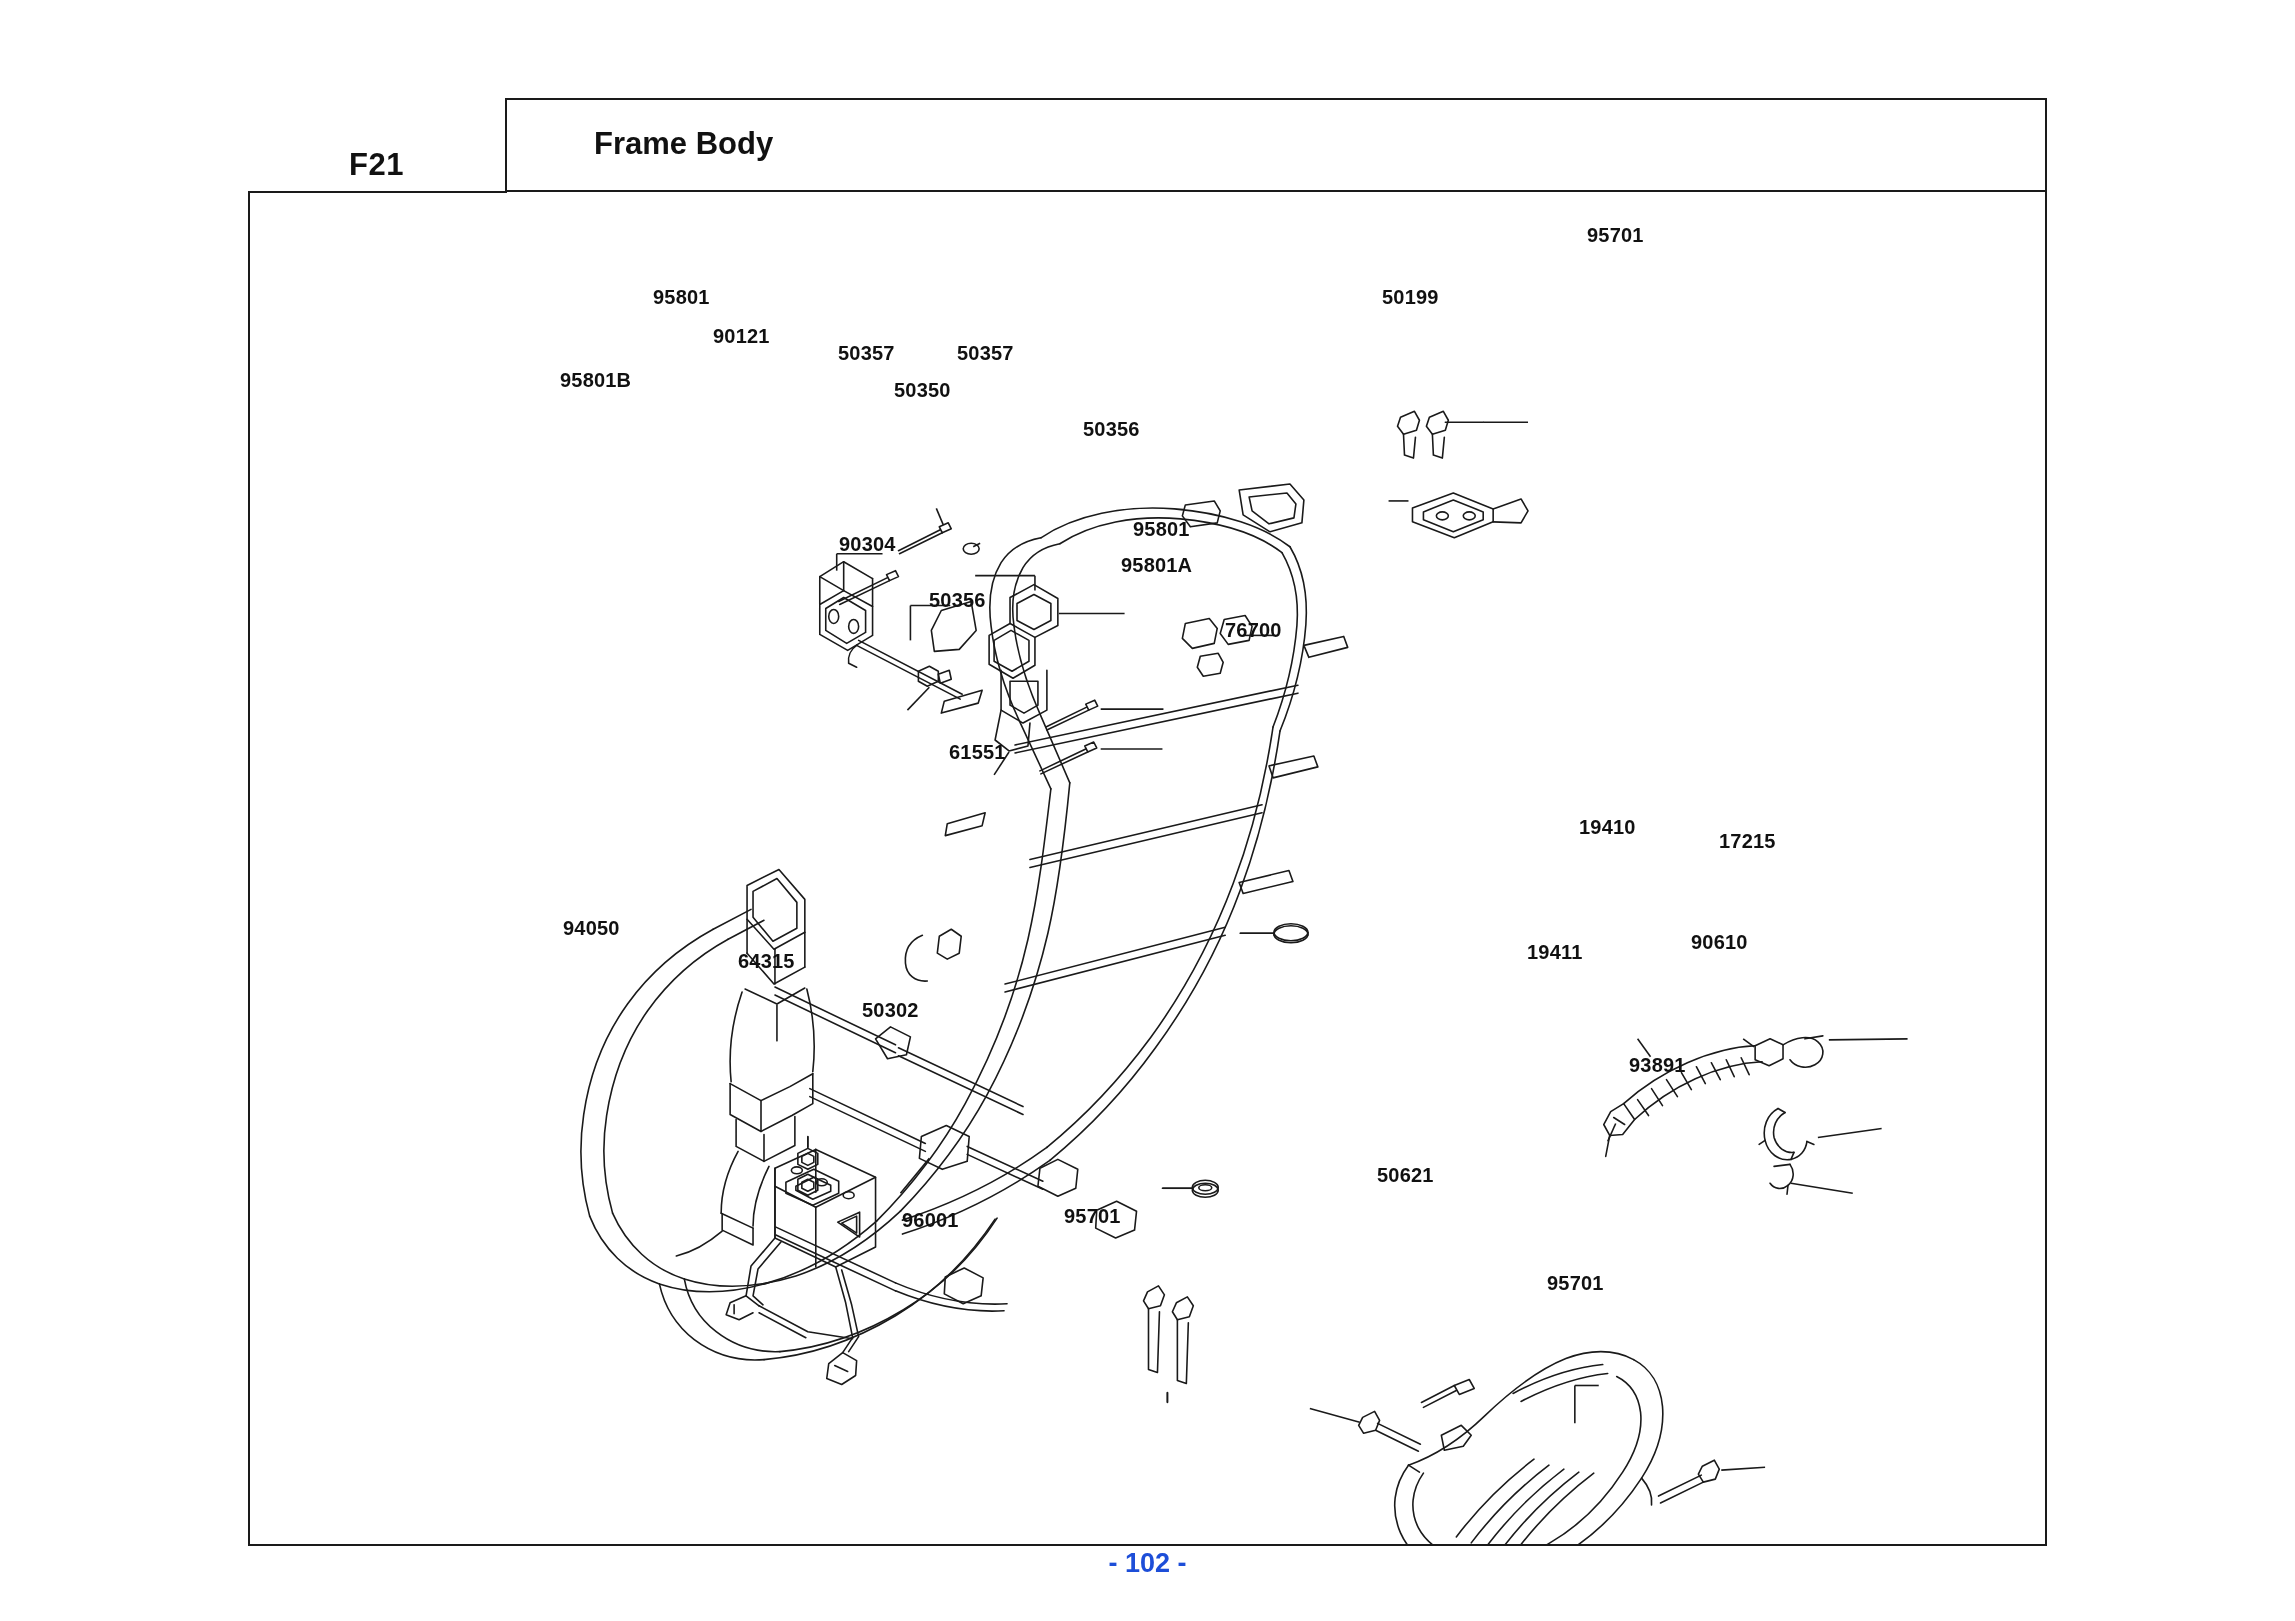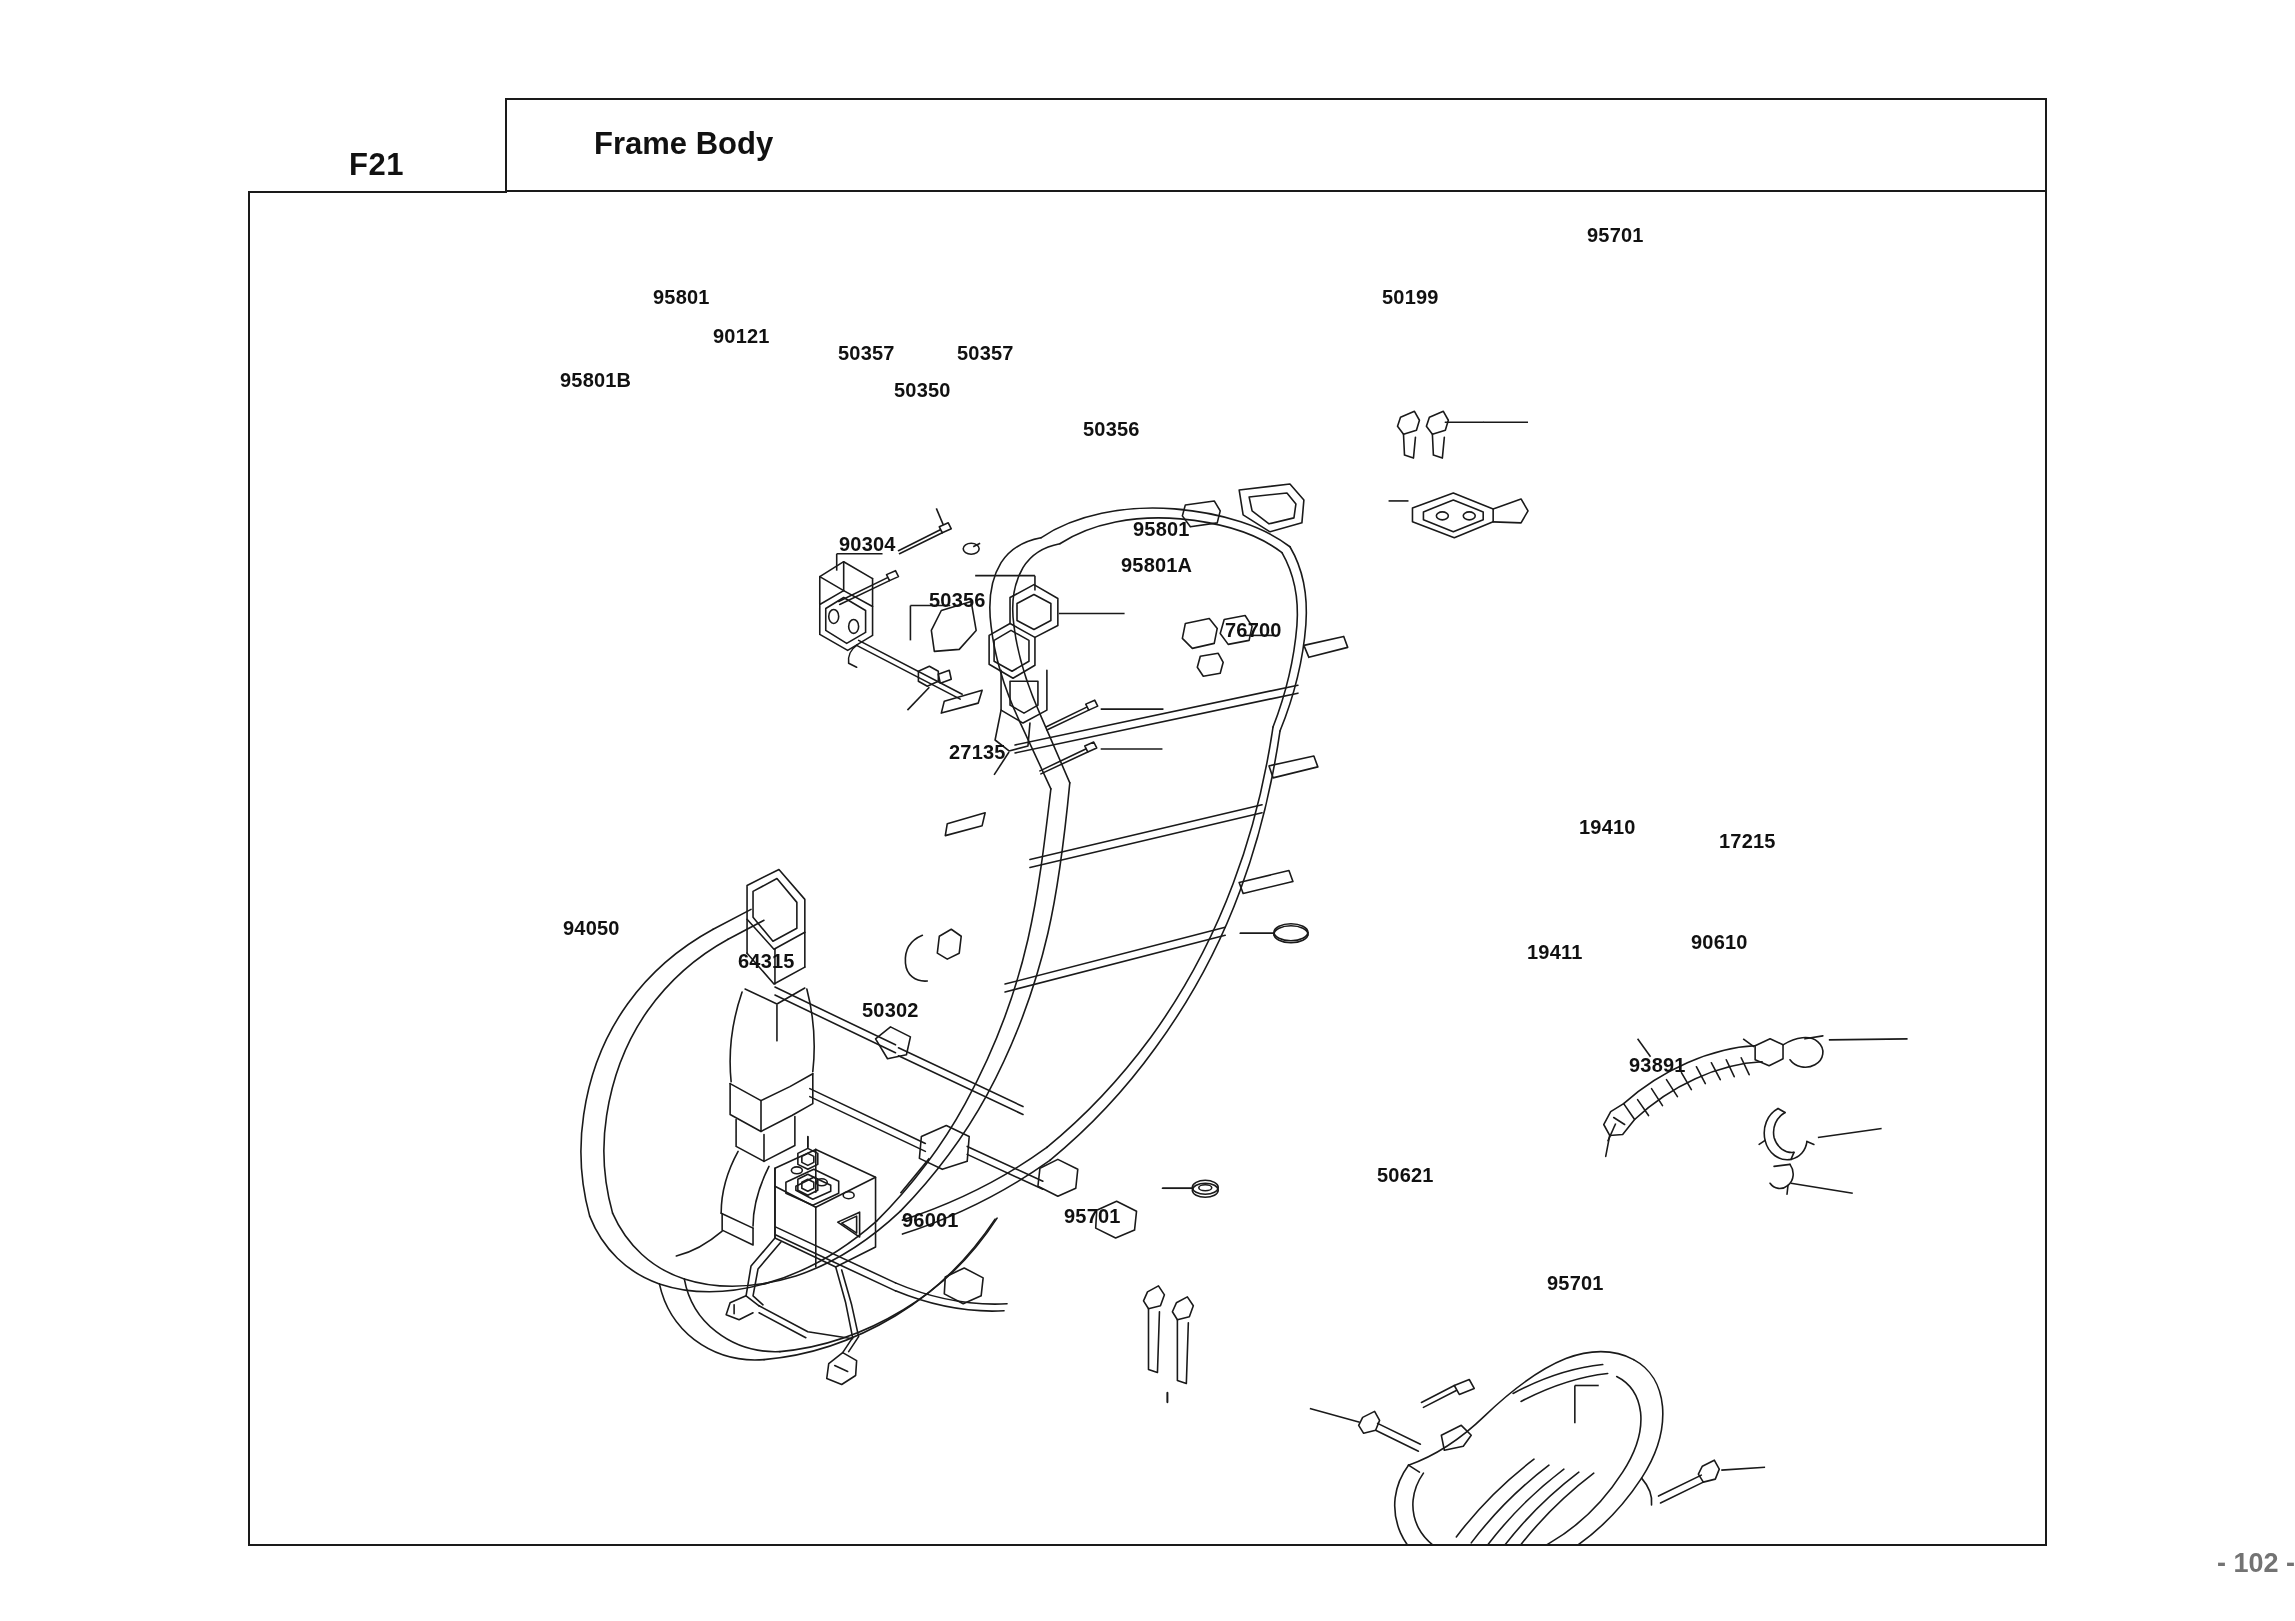--- a/index.html
+++ b/index.html
@@ -60,24 +60,24 @@
     top: 126px;
     font-size: 31px;
     font-weight: bold;
     color: #111;
   }
   #page-number {
     position: absolute;
     left: 0;
     top: 1548px;
     width: 2295px;
-    text-align: right;
+    text-align: center;
     font-size: 27px;
     font-weight: bold;
-    color: #737373;
+    color: #1d4ed8;
   }
 
   
   #canvas {
     position: absolute;
     left: 248px;
     top: 192px;
     width: 1799px;
     height: 1353px;
   }
@@ -482,21 +482,21 @@
   <div class="lbl" style="left:838px; top:342px;">50357</div>
   <div class="lbl" style="left:957px; top:342px;">50357</div>
   <div class="lbl" style="left:560px; top:369px;">95801B</div>
   <div class="lbl" style="left:894px; top:379px;">50350</div>
   <div class="lbl" style="left:1083px; top:418px;">50356</div>
   <div class="lbl" style="left:839px; top:533px;">90304</div>
   <div class="lbl" style="left:1133px; top:518px;">95801</div>
   <div class="lbl" style="left:1121px; top:554px;">95801A</div>
   <div class="lbl" style="left:929px; top:589px;">50356</div>
   <div class="lbl" style="left:1225px; top:619px;">76700</div>
-  <div class="lbl" style="left:949px; top:741px;">27135</div>
+  <div class="lbl" style="left:949px; top:741px;">61551</div>
   <div class="lbl" style="left:1579px; top:816px;">19410</div>
   <div class="lbl" style="left:1719px; top:830px;">17215</div>
   <div class="lbl" style="left:1527px; top:941px;">19411</div>
   <div class="lbl" style="left:1691px; top:931px;">90610</div>
   <div class="lbl" style="left:1629px; top:1054px;">93891</div>
   <div class="lbl" style="left:563px; top:917px;">94050</div>
   <div class="lbl" style="left:738px; top:950px;">64315</div>
   <div class="lbl" style="left:862px; top:999px;">50302</div>
   <div class="lbl" style="left:902px; top:1209px;">96001</div>
   <div class="lbl" style="left:1064px; top:1205px;">95701</div>

